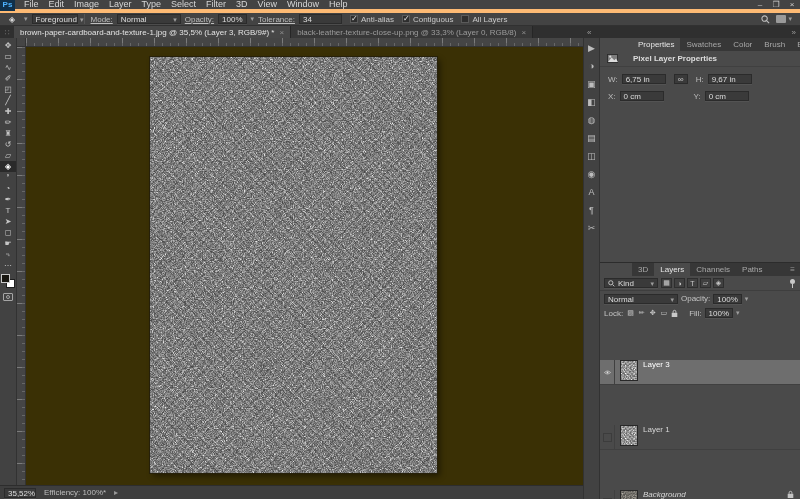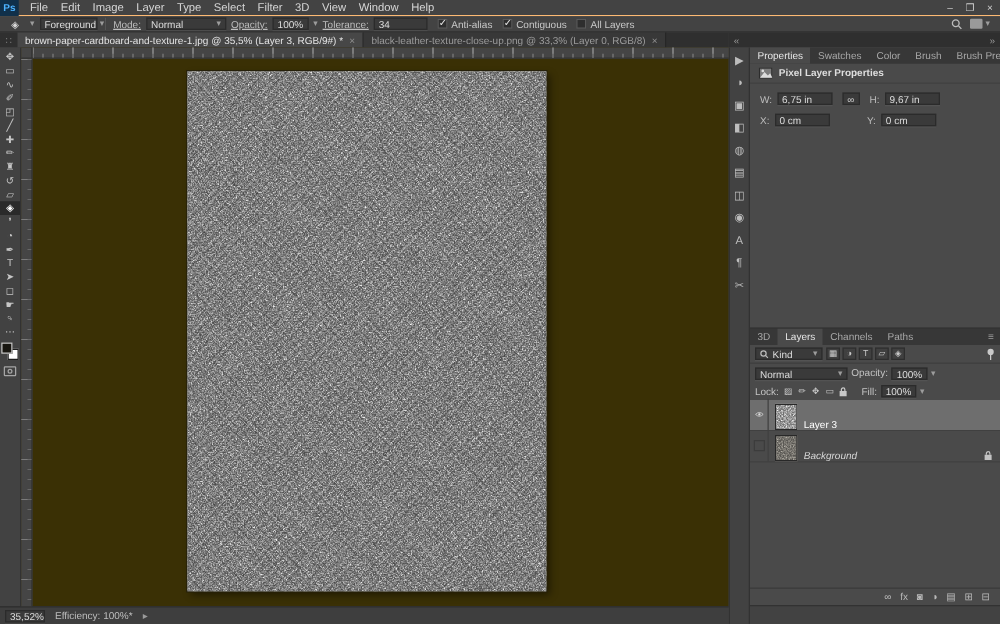--- a/index.html
+++ b/index.html
@@ -1,21 +1,21 @@
 <!DOCTYPE html>
 <html><head>
 <meta charset="utf-8">
 <style>
   html,body{margin:0;padding:0;width:800px;height:499px;overflow:hidden;
     font-family:"Liberation Sans",sans-serif;background:#454545;}
   *{box-sizing:border-box;-webkit-font-smoothing:antialiased;}
 
   
   #menubar{position:absolute;top:0;left:0;right:0;height:13px;background:#434343;
-    border-bottom:1px solid #fdba74;display:flex;align-items:center;font-size:9px;color:#d6d6d6;}
+    border-bottom:4px solid #fdba74;display:flex;align-items:center;font-size:9px;color:#d6d6d6;}
   #pslogo{width:15px;height:13px;background:#10304a;color:#4db3ff;font-weight:bold;font-size:8px;
     display:flex;align-items:center;justify-content:center;margin-right:4px;}
   .menu-item{padding:0 5px;line-height:13px;white-space:nowrap;}
   #winctrls{margin-left:auto;display:flex;}
   .winbtn{width:16px;text-align:center;font-size:8px;color:#cfcfcf;line-height:13px;}
 
   
   #optionsbar{position:absolute;top:13px;left:0;right:0;height:13px;background:#434343;
     border-bottom:1px solid #313131;display:flex;align-items:center;font-size:8px;color:#c9c9c9;gap:4px;padding:0 4px;}
   .fld{background:#3a3a3a;border:1px solid#2b2b2b;box-shadow:0 1px 0 rgba(255,255,255,.05);
@@ -80,27 +80,27 @@
 
   
   #strip{position:absolute;top:38px;left:583px;width:17px;bottom:0;background:#424242;
     border-left:1px solid #323232;border-right:1px solid #323232;display:flex;flex-direction:column;
     align-items:center;padding-top:5px;gap:8px;font-size:9px;color:#bdbdbd;}
   .strip-icon{width:15px;height:10px;display:flex;align-items:center;justify-content:center;}
 
   
   #dock{position:absolute;top:38px;left:600px;right:0;bottom:0;background:#4a4a4a;
     display:flex;flex-direction:column;}
-  .ptabs{height:13px;background:#373737;display:flex;font-size:8px;color:#a8a8a8;flex:none;}
+  .ptabs{height:13px;background:#373737;display:flex;font-size:8px;color:#a8a8a8;flex:none;margin-left:32px;}
   .ptab{padding:0 6px;line-height:13px;white-space:nowrap;}
   .ptab.active{background:#4a4a4a;color:#e6e6e6;}
   .ptab-menu{margin-left:auto;padding:0 5px;line-height:13px;color:#9a9a9a;}
 
   #props-group{height:225px;flex:none;display:flex;flex-direction:column;border-bottom:1px solid #2c2c2c;}
-  #props-head{height:16px;display:flex;align-items:center;gap:5px;padding:0 7px;
+  #props-head{height:16px;display:flex;align-items:center;gap:15px;padding:0 7px;
     font-size:8px;font-weight:bold;color:#dedede;border-bottom:1px solid #404040;flex:none;}
   #props-fields{padding:7px 8px 0 8px;font-size:8px;color:#bdbdbd;flex:none;}
   .prow{display:flex;align-items:center;gap:4px;margin-bottom:7px;}
   .pfield{width:44px;}
   .linkbox{width:14px;height:10px;background:#3a3a3a;border:1px solid #2b2b2b;color:#c5c5c5;
     display:flex;align-items:center;justify-content:center;font-size:8px;margin:0 4px;}
   .pspace{width:22px;}
 
   #layers-group{flex:1;display:flex;flex-direction:column;position:relative;}
   .lrow{display:flex;align-items:center;font-size:8px;color:#c3c3c3;flex:none;padding:0 4px;gap:3px;}
@@ -109,22 +109,22 @@
   .ficon{width:11px;height:10px;display:flex;align-items:center;justify-content:center;
     background:#404040;border:1px solid #2e2e2e;font-size:7px;color:#c9c9c9;}
   #filter-toggle{margin-left:auto;width:7px;height:9px;display:flex;flex-direction:column;align-items:center;}
   #filter-toggle i{width:5px;height:5px;border-radius:50%;background:#c9c9c9;}
   #filter-toggle b{width:1px;height:4px;background:#c9c9c9;}
   #l-blend{height:15px;}
   #blendsel{width:74px;justify-content:space-between;}
   #l-lock{height:14px;}
   .lockglyph{font-size:7px;color:#c9c9c9;padding:0 1px;}
   #layer-list{flex:none;}
-  .layer-row{height:25px;display:flex;align-items:flex-end;gap:5px;background:#4a4a4a;
-    border-bottom:1px solid #404040;font-size:8px;color:#d6d6d6;}
+  .layer-row{height:25px;display:flex;align-items:flex-start;gap:5px;background:#4a4a4a;
+    border-bottom:1px solid #404040;font-size:8px;color:#d6d6d6;margin-top:40px;}
   .layer-row.selected{background:#6e6e6e;color:#ffffff;}
   .eye-cell{width:15px;height:25px;border-right:1px solid #404040;display:flex;align-items:center;
     justify-content:center;flex:none;}
   .eye-well{width:9px;height:9px;border:1px solid #3c3c3c;display:flex;align-items:center;justify-content:center;}
   .layer-row.selected .eye-well{border-color:#5a5a5a;}
   .eye-well svg{display:none;}
   .layer-row.visible .eye-well{border-color:transparent;}
   .layer-row.visible .eye-well svg{display:block;}
   .thumb{width:18px;height:21px;border:1px solid #282828;flex:none;position:relative;overflow:hidden;background:#9a9a9a;}
   .layer-row.thumb-checker .thumb{background-color:#fff;
@@ -509,20 +509,34 @@
           </span>
         </span>
         <span class="thumb" data-name="layer-thumbnail">
           <svg width="100%" height="100%" preserveAspectRatio="none">
               <rect width="100%" height="100%" filter="url(#nf)" opacity="0.5"></rect>
             </svg>
         </span>
         <span class="lname">Layer 3</span>
 
       </div>
+        <div class="layer-row thumb-checker" data-name="layer-row">
+        <span class="eye-cell" data-name="visibility-toggle">
+          <span class="eye-well">
+            
+          </span>
+        </span>
+        <span class="thumb" data-name="layer-thumbnail">
+          <svg width="100%" height="100%" preserveAspectRatio="none">
+              <rect width="100%" height="100%" filter="url(#nf)" opacity="0.5"></rect>
+            </svg>
+        </span>
+        <span class="lname">Layer 1</span>
+
+      </div>
         <div class="layer-row italic locked thumb-gray" data-name="layer-row">
         <span class="eye-cell" data-name="visibility-toggle">
           <span class="eye-well">
             
           </span>
         </span>
         <span class="thumb" data-name="layer-thumbnail">
           <svg width="100%" height="100%" preserveAspectRatio="none">
               <rect width="100%" height="100%" filter="url(#nf)" opacity="0.5"></rect>
             </svg>

